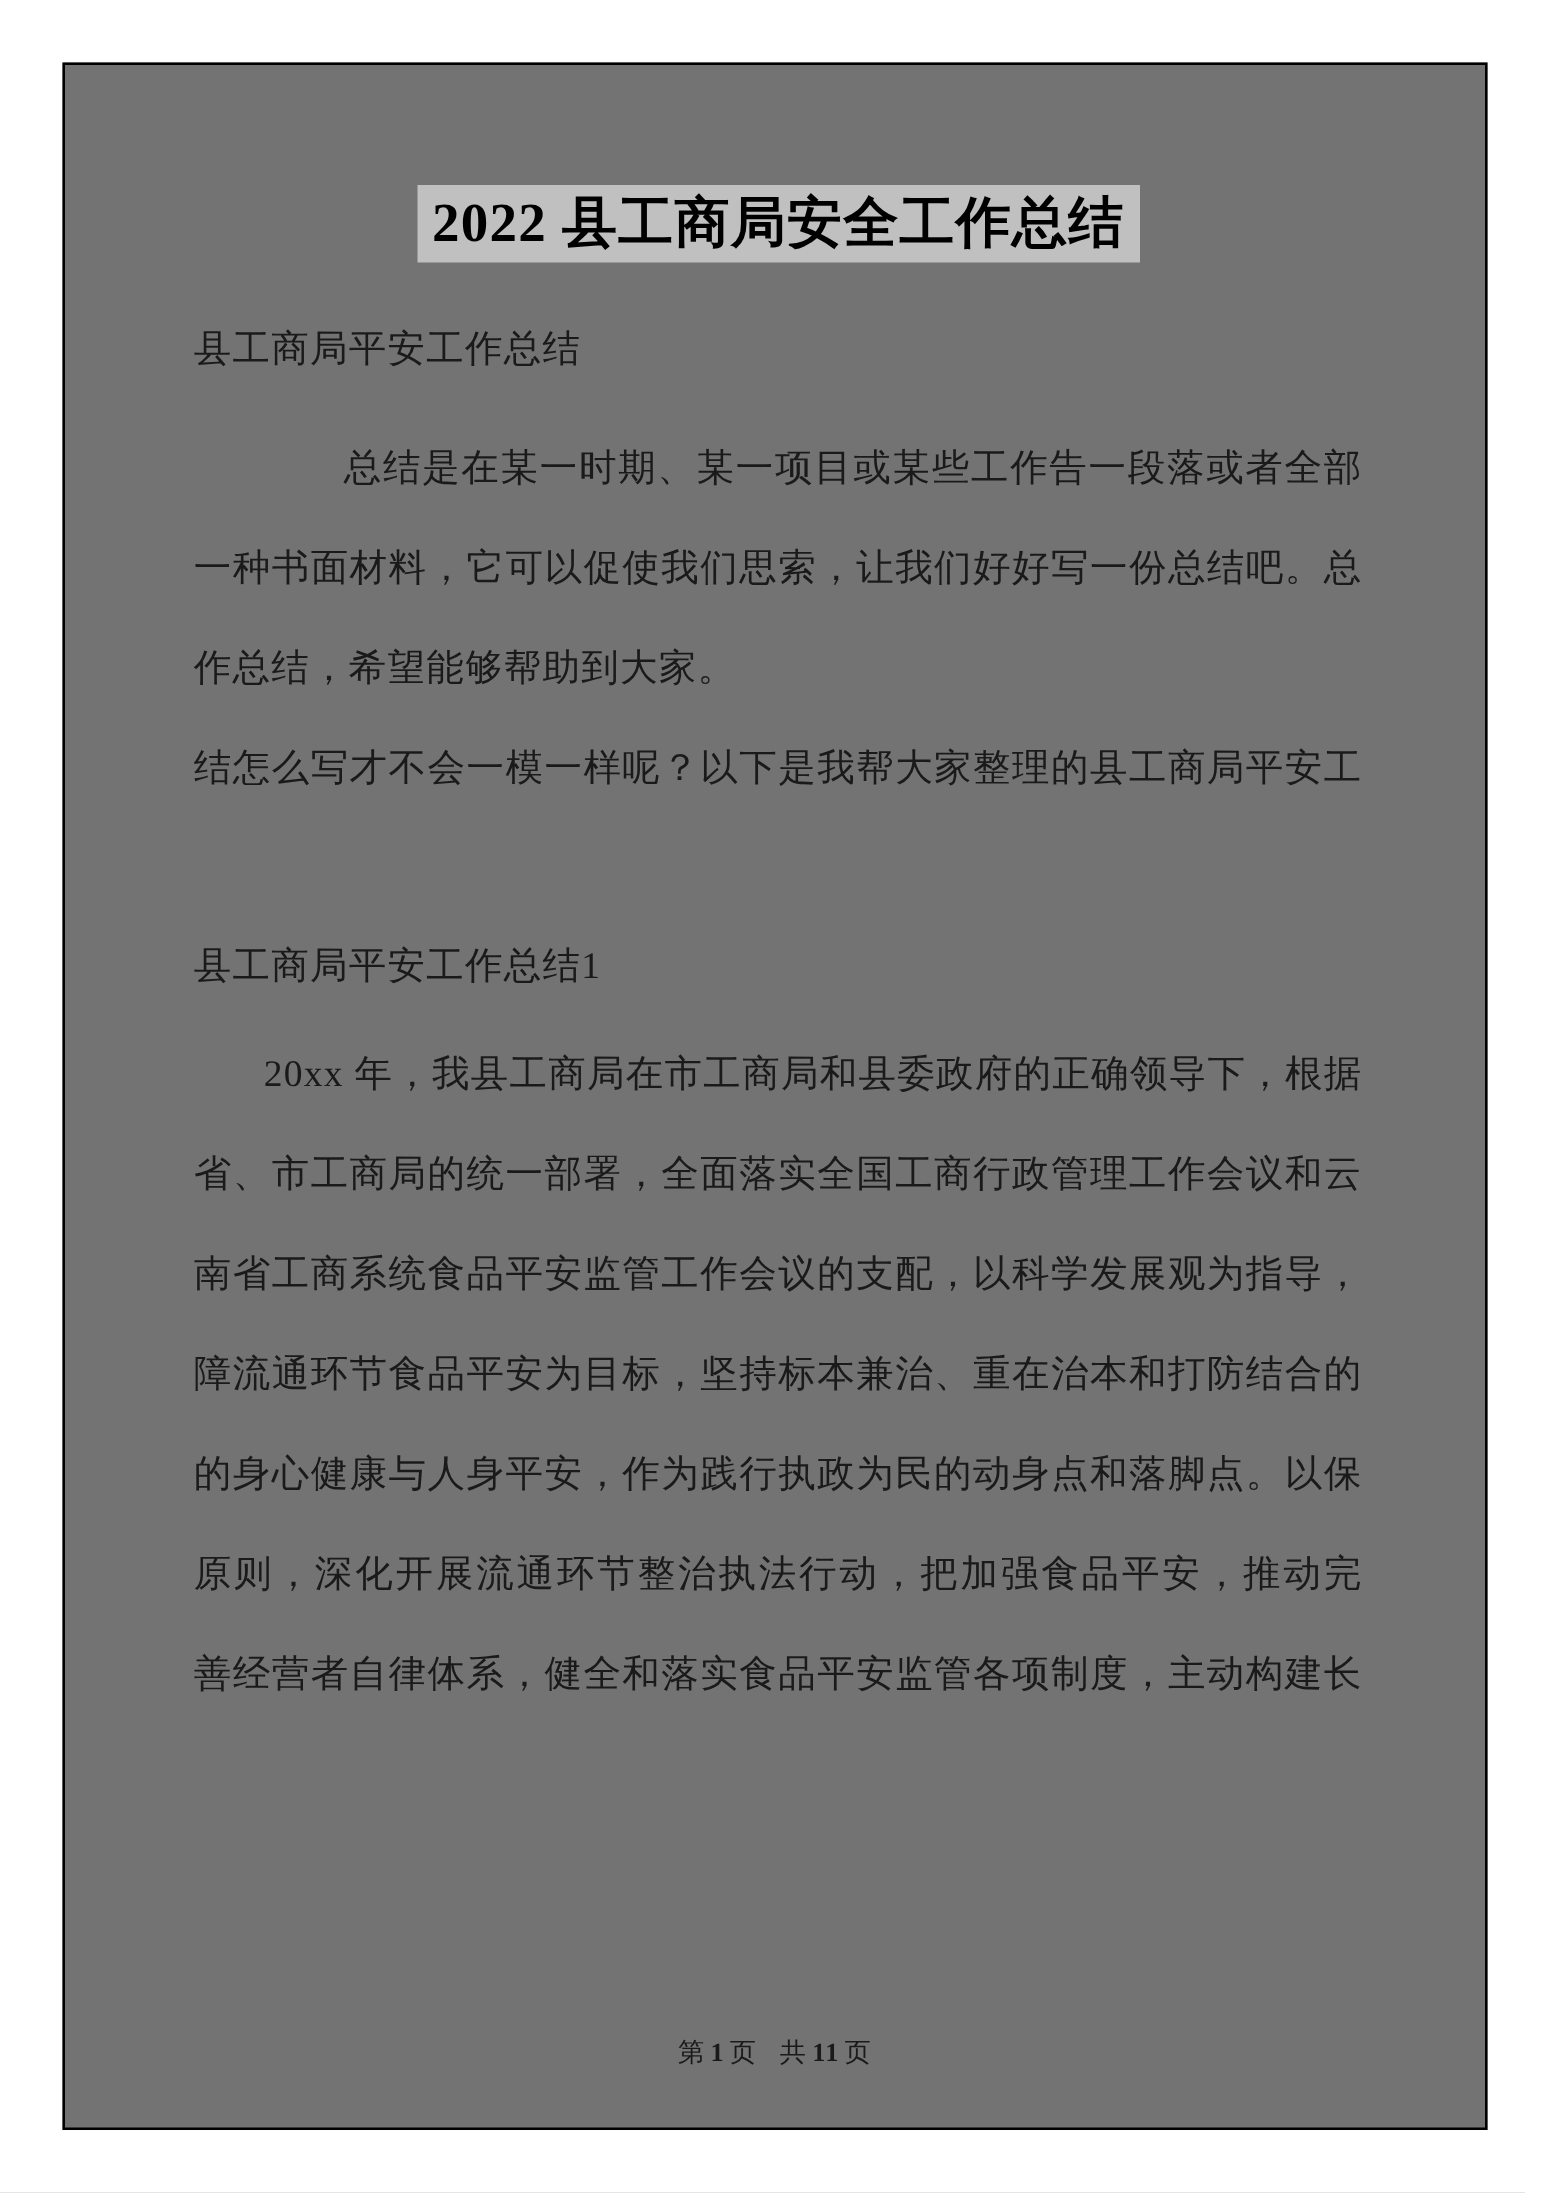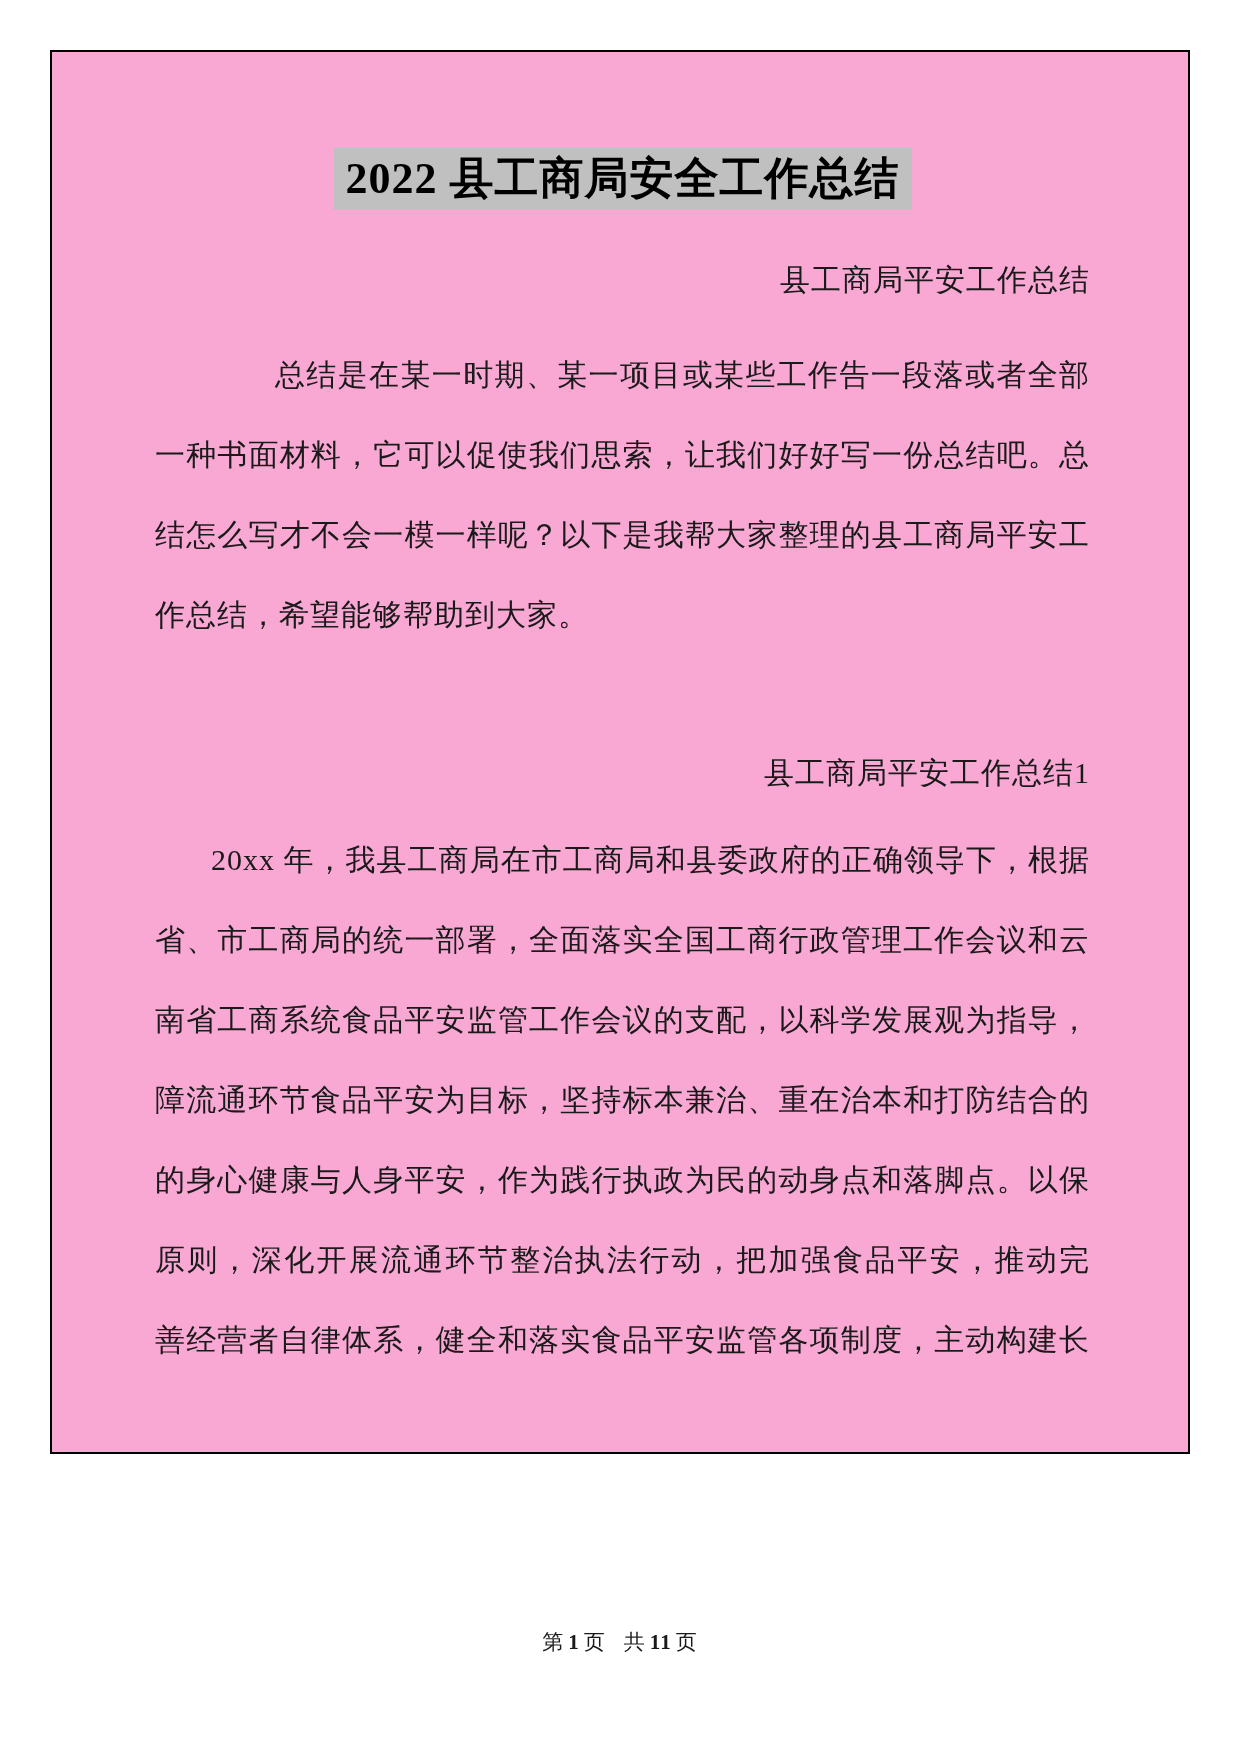--- a/index.html
+++ b/index.html
@@ -5,43 +5,43 @@
   * { margin: 0; padding: 0; box-sizing: border-box; }
   html, body {
     width: 1241px; height: 1754px;
     background: #ffffff;
     font-family: "Liberation Serif", "DejaVu Serif", serif;
     color: #111111;
   }
   .sheet { position: relative; width: 1241px; height: 1754px; background: #ffffff; }
   .frame {
     position: absolute; left: 50px; top: 50px;
-    width: 1140px; height: 1404px;
+    width: 1140px; height: 1654px;
     border: 2px solid #000000;
-    background: #f9a8d4;
+    background: #737373;
     padding: 0 98px 0 103px;
   }
   .title-wrap { margin-top: 96px; height: 62px; text-align: center; }
   .doc-title {
     display: inline-block;
     height: 62px; line-height: 62px;
     padding: 0 12px;
     font-size: 44px; font-weight: bold;
     letter-spacing: 1px;
     color: #000000;
     background: #c0c0c0; 
     font-family: "Liberation Serif", "DejaVu Serif", serif;
   }
   .heading {
     margin-top: 30px;
     height: 80px; line-height: 80px;
     font-size: 30px;
     letter-spacing: 1px;
     color: #1a1a1a;
-    text-align: right;
+    text-align: left;
   }
   .heading.sub { margin-top: 78px; }
   .para { display: block; }
   .para.intro { margin-top: 15px; }
   .para.body2 { margin-top: 7px; }
   .line {
     height: 80px; line-height: 80px;
     font-size: 30px;
     letter-spacing: 1px;
     color: #1a1a1a;
@@ -75,22 +75,22 @@
 
     <div class="title-wrap">
       <h1 class="doc-title" style="background-color: rgb(192, 192, 192);">2022 县工商局安全工作总结</h1>
     </div>
 
     <div class="heading">县工商局平安工作总结</div>
 
     <div class="para intro">
       <div class="line first-indent-lg">总结是在某一时期、某一项目或某些工作告一段落或者全部</div>
       <div class="line">一种书面材料，它可以促使我们思索，让我们好好写一份总结吧。总</div>
+      <div class="line para-end">作总结，希望能够帮助到大家。</div>
       <div class="line">结怎么写才不会一模一样呢？以下是我帮大家整理的县工商局平安工</div>
-      <div class="line para-end">作总结，希望能够帮助到大家。</div>
     </div>
 
     <div class="heading sub">县工商局平安工作总结1</div>
 
     <div class="para body2">
       <div class="line first-indent-sm">20xx 年，我县工商局在市工商局和县委政府的正确领导下，根据</div>
       <div class="line">省、市工商局的统一部署，全面落实全国工商行政管理工作会议和云</div>
       <div class="line">南省工商系统食品平安监管工作会议的支配，以科学发展观为指导，</div>
       <div class="line">障流通环节食品平安为目标，坚持标本兼治、重在治本和打防结合的</div>
       <div class="line">的身心健康与人身平安，作为践行执政为民的动身点和落脚点。以保</div>

